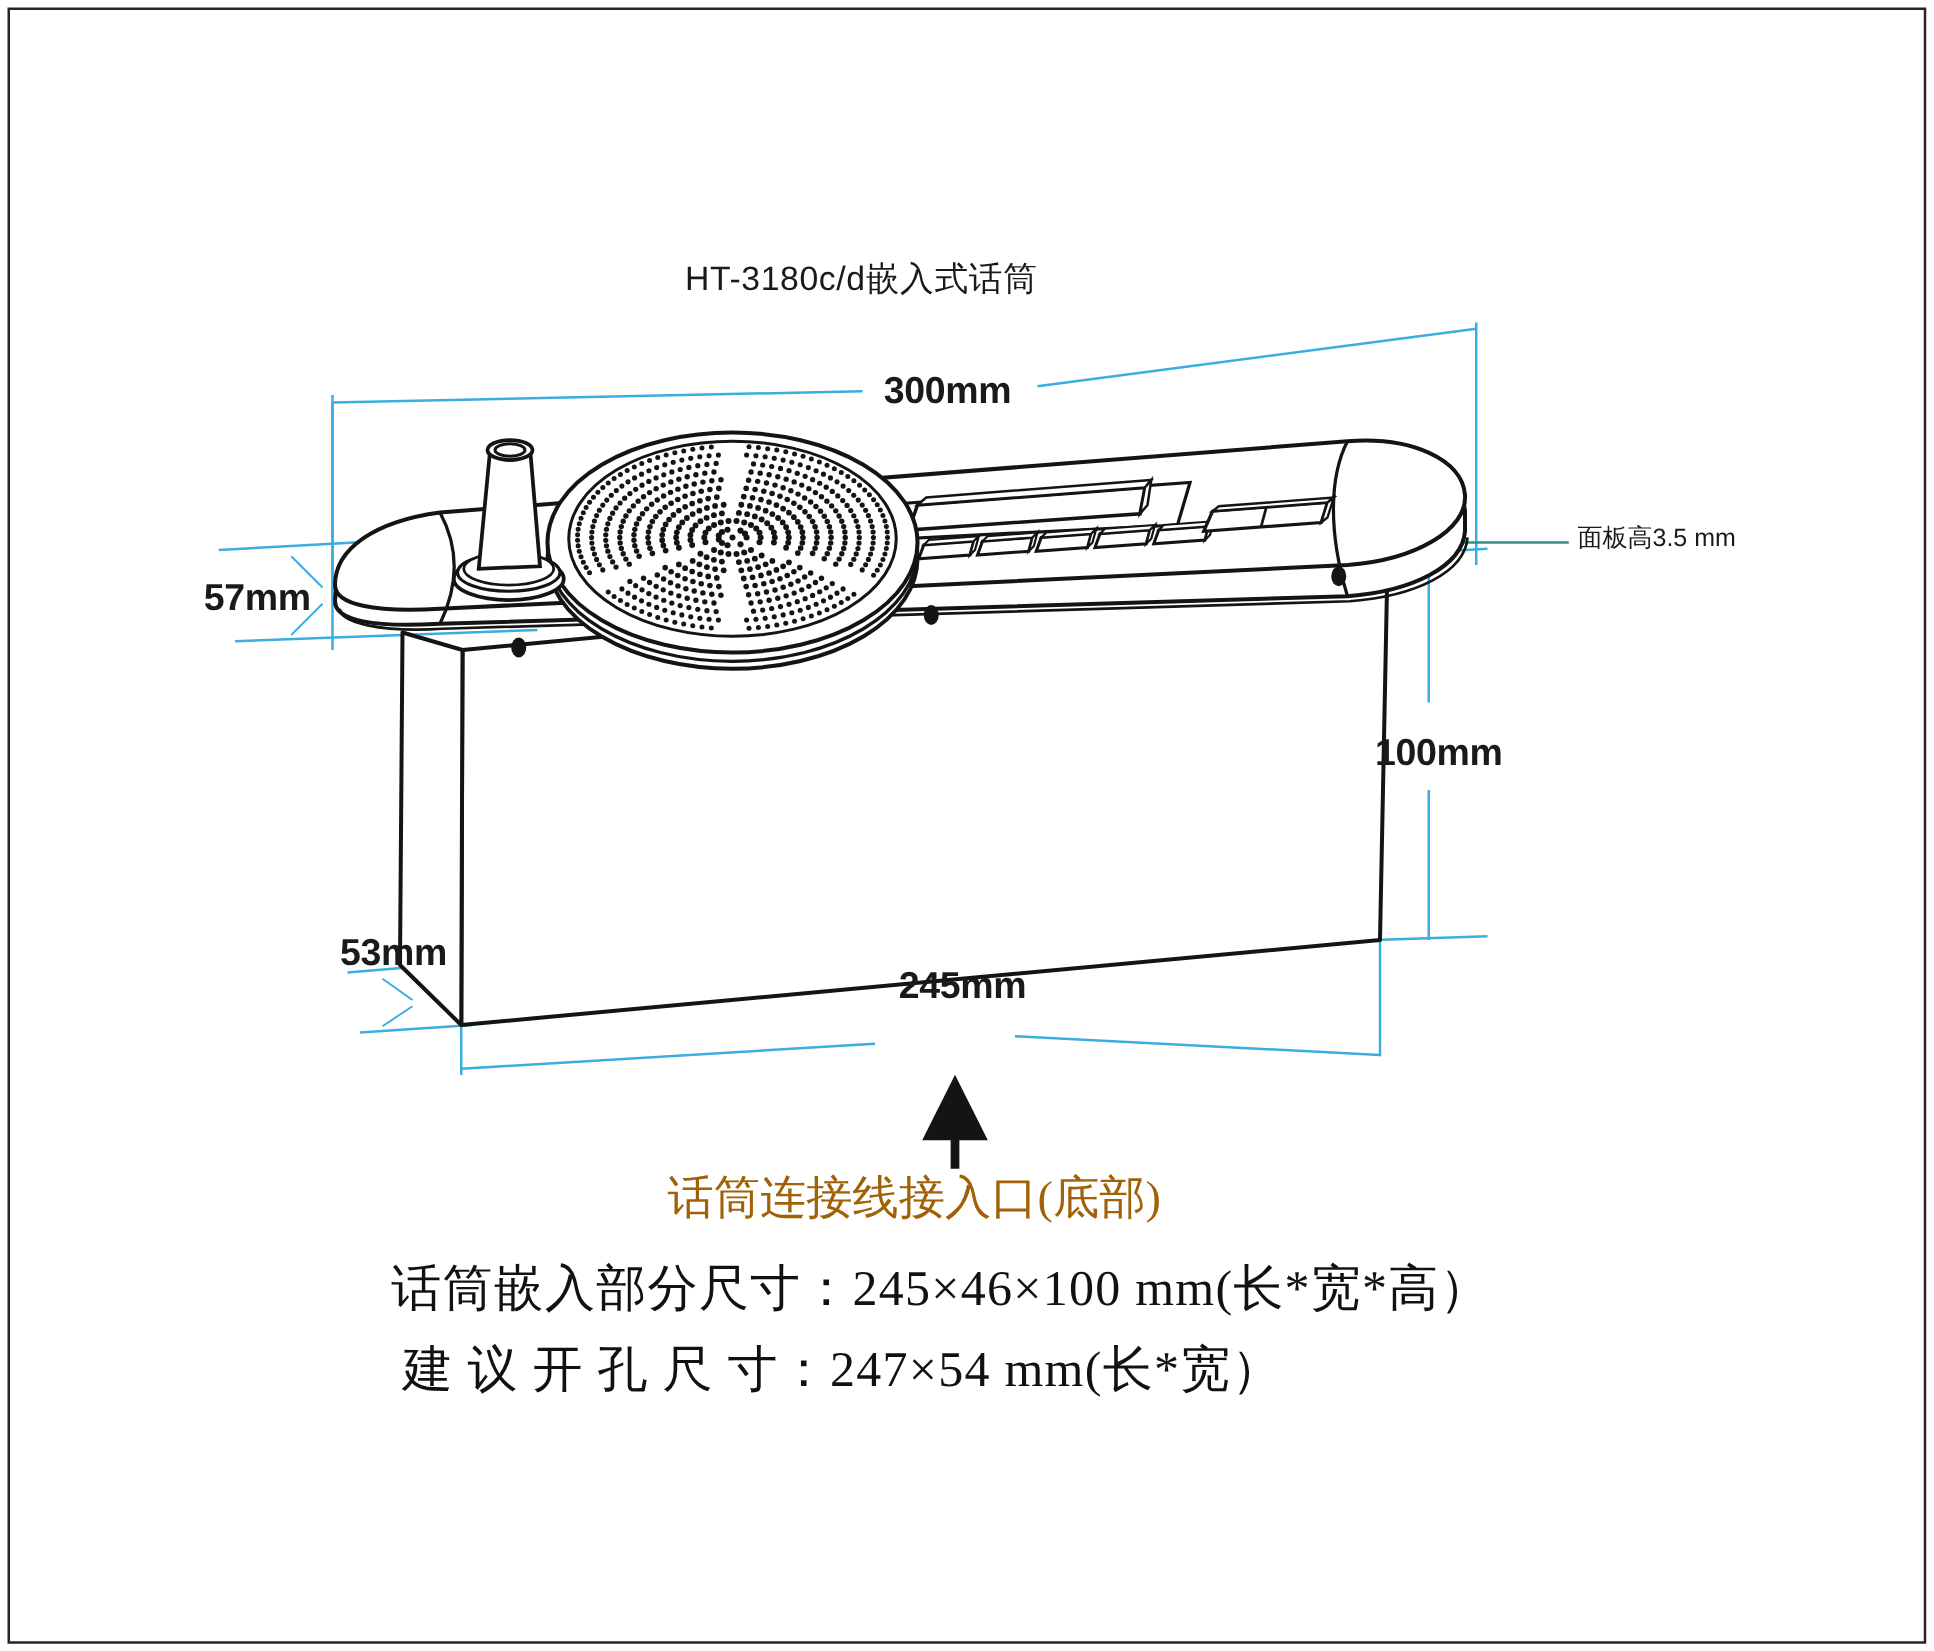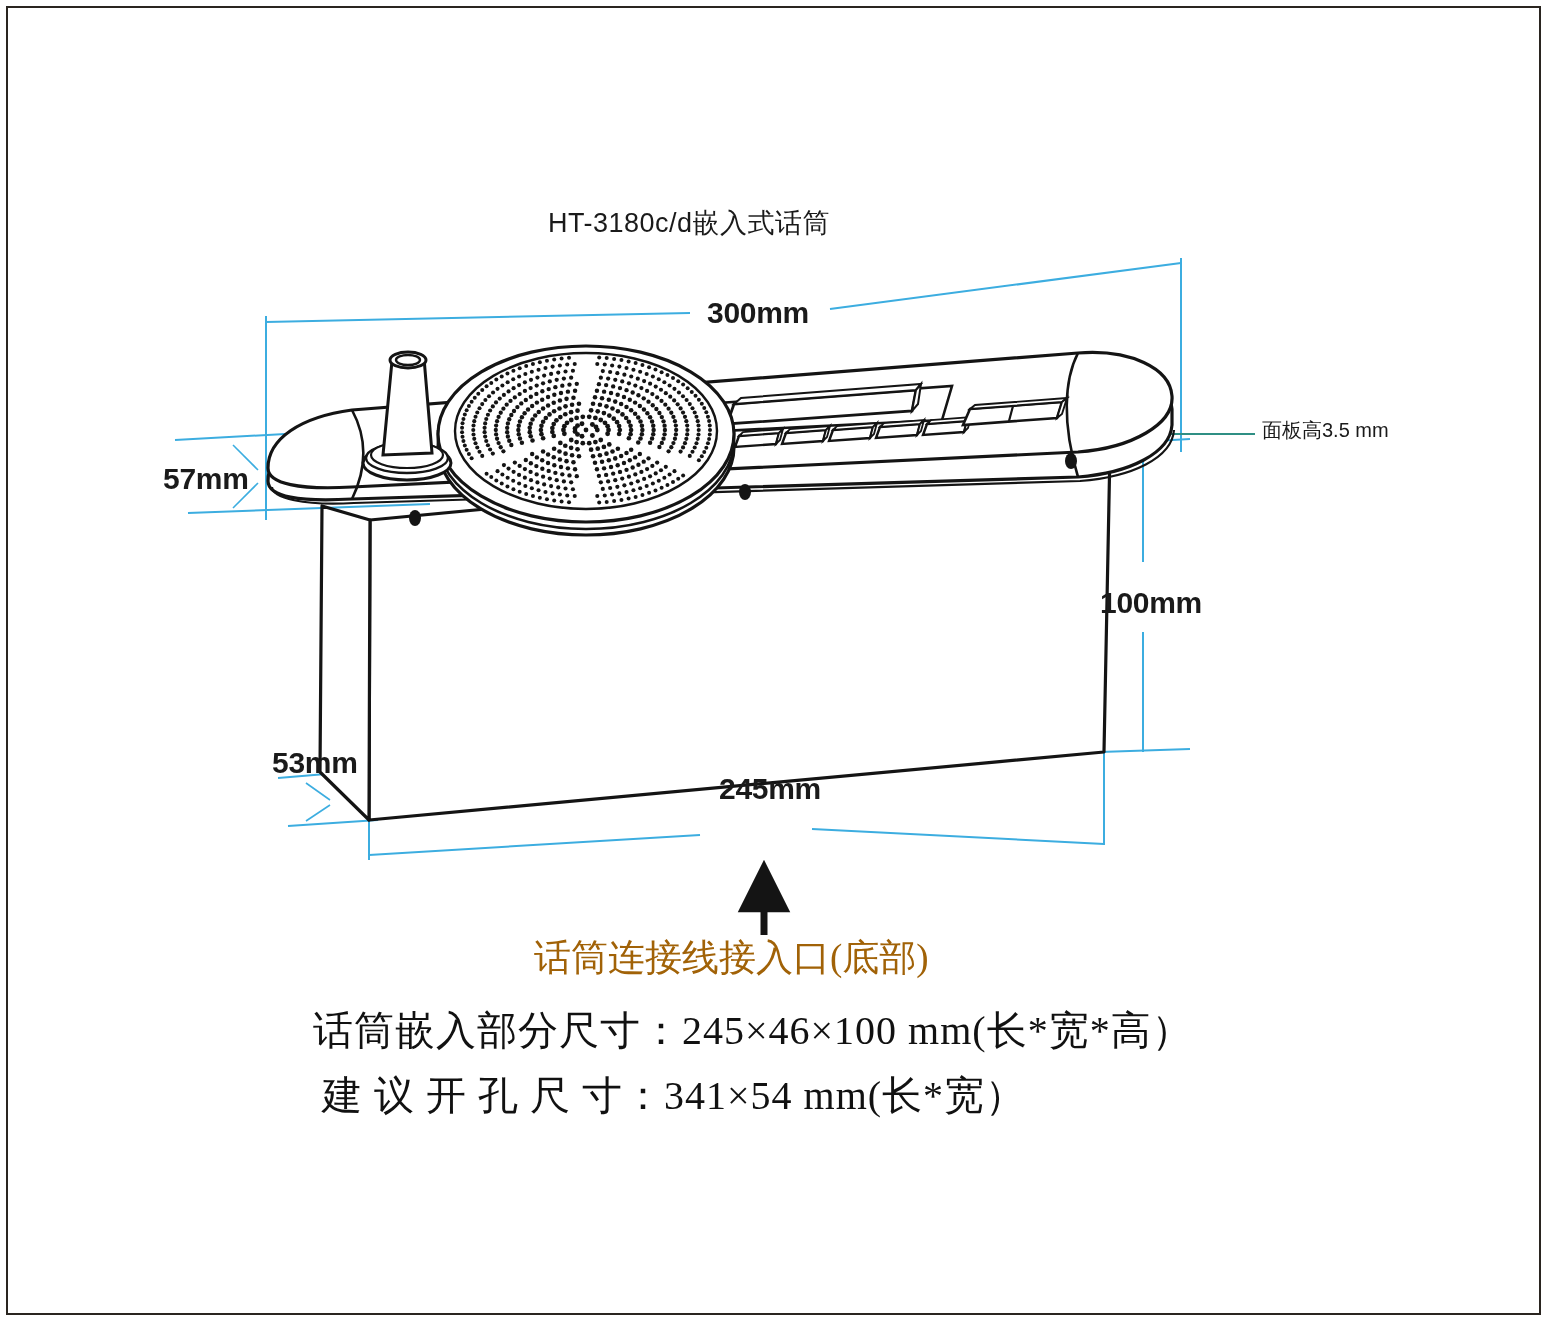--- a/index.html
+++ b/index.html
@@ -807,15 +807,15 @@
   <div class="txt dim" style="left:240px; top:746px;margin-left:32px;">53mm</div>
 
   <div class="txt dim" style="left:719px; top:772px;">245mm</div>
 
   <div class="txt callout" style="left:1262px; top:417px;">面板高3.5 mm</div>
 
   <div class="txt note-cn" style="left:534px; top:933px;">话筒连接线接入口(底部)</div>
 
   <div class="txt note-big" style="left:313px; top:1003px;">话筒嵌入部分尺寸：245×46×100 mm(长*宽*高）</div>
 
-  <div class="txt note-big" style="left:322px; top:1068px;">建 议 开 孔 尺 寸：341×54 mm(长*宽）</div>
+  <div class="txt note-big" style="left:322px; top:1068px;">建 议 开 孔 尺 寸：247×54 mm(长*宽）</div>
 
 </div>
 
 </body></html>

